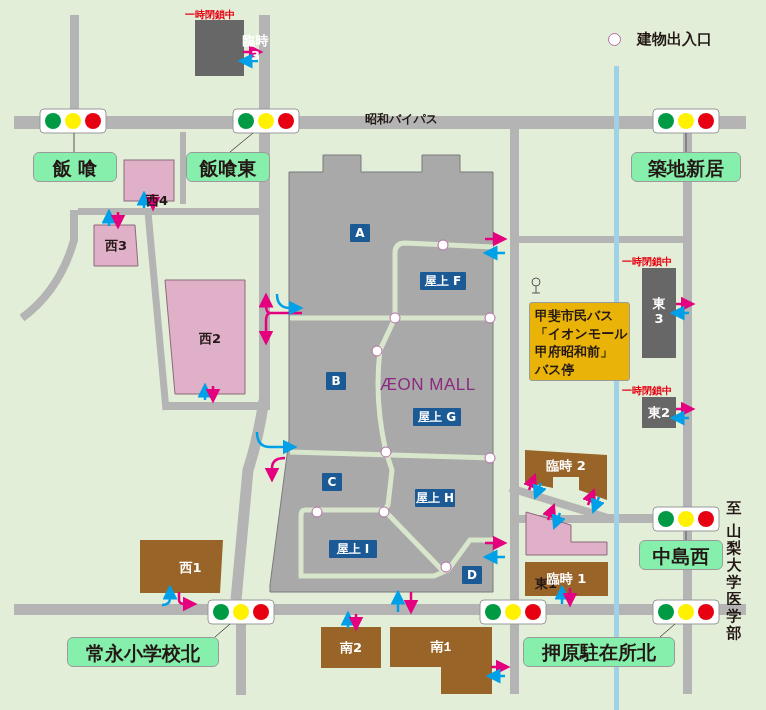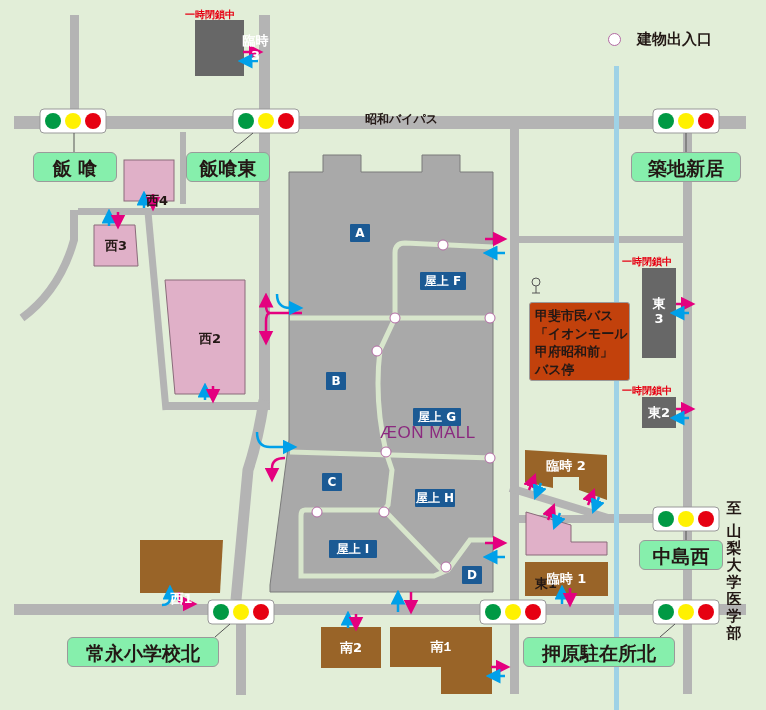--- a/index.html
+++ b/index.html
@@ -5,23 +5,23 @@
   html,body{margin:0;padding:0;}
   body{width:766px;height:710px;background:#e2eed8;position:relative;overflow:hidden;font-family:"DejaVu Sans","Liberation Sans",sans-serif;}
   #map{position:absolute;left:0;top:0;width:766px;height:710px;}
   .box-label{position:absolute;background:#86efac;border:1px solid #9a9a9a;border-radius:6px;font-size:19px;font-weight:bold;color:#231815;text-align:center;line-height:30px;height:30px;box-sizing:border-box;white-space:nowrap;}
   .closed{position:absolute;color:#e60012;font-size:10px;font-weight:bold;white-space:nowrap;}
   .bld-text{position:absolute;color:#fff;font-weight:bold;text-align:center;font-size:13px;line-height:15px;}
   .bld-text.dark{color:#231815;}
   .zone{position:absolute;background:#1b5a94;color:#fff;font-weight:bold;font-size:12px;text-align:center;line-height:18px;height:18px;border-radius:1px;}
   .legend{position:absolute;left:608px;top:30px;font-size:15px;font-weight:bold;color:#231815;display:flex;align-items:center;gap:16px;}
   .legend .dot{width:11px;height:11px;border-radius:50%;background:#fff;border:1px solid #b36aa4;}
-  .busbox{position:absolute;left:529px;top:302px;width:101px;height:79px;background:#c2410c;border:1px solid #9a9a9a;border-radius:3px;font-size:13px;font-weight:bold;color:#231815;line-height:18px;padding:4px 5px;box-sizing:border-box;white-space:nowrap;}
+  .busbox{position:absolute;left:529px;top:302px;width:101px;height:79px;background:#eab308;border:1px solid #9a9a9a;border-radius:3px;font-size:13px;font-weight:bold;color:#231815;line-height:18px;padding:4px 5px;box-sizing:border-box;white-space:nowrap;}
   .vert{position:absolute;left:726px;top:500px;width:16px;font-size:15px;font-weight:bold;color:#231815;line-height:17px;text-align:center;}
-  .logo{position:absolute;left:380px;top:375px;color:#8b2a7f;font-size:17px;letter-spacing:0.5px;font-family:"Liberation Sans",sans-serif;margin-top:48px;}
+  .logo{position:absolute;left:380px;top:375px;color:#8b2a7f;font-size:17px;letter-spacing:0.5px;font-family:"Liberation Sans",sans-serif;}
   .road-name{position:absolute;left:365px;top:111px;font-size:12px;font-weight:bold;color:#231815;}
 </style>
 </head>
 <body>
 
 <svg id="map" viewBox="0 0 766 710" xmlns="http://www.w3.org/2000/svg">
   <defs>
     <marker id="mIn" markerWidth="6" markerHeight="6" refX="3" refY="3" orient="auto">
         <path d="M0,0 L6,3 L0,6 z" fill="#e4007f"></path>
       </marker>
@@ -190,21 +190,21 @@
   <span>建物出入口</span>
 </div>
 
 <div class="road-name">昭和バイパス</div>
 
 <div class="box-label" style="left:33px;top:152px;width:84px;">飯 喰</div>
 <div class="box-label" style="left:186px;top:152px;width:84px;">飯喰東</div>
 <div class="box-label" style="left:631px;top:152px;width:110px;">築地新居</div>
 <div class="box-label" style="left:639px;top:540px;width:84px;">中島西</div>
 <div class="box-label" style="left:67px;top:637px;width:152px;">常永小学校北</div>
-<div class="box-label" style="left:523px;top:637px;width:152px;">押原駐在所北</div>
+<div class="box-label" style="left:523px;top:637px;width:152px;font-family:Liberation Serif, serif;">押原駐在所北</div>
 
 <div class="vert">
   <div>至</div>
   <div style="height:6px"></div>
   <div>山</div>
   <div>梨</div>
   <div>大</div>
   <div>学</div>
   <div>医</div>
   <div>学</div>
@@ -215,21 +215,21 @@
 <div class="closed" style="left:622px;top:255px;">一時閉鎖中</div>
 <div class="closed" style="left:622px;top:384px;">一時閉鎖中</div>
 
 <div class="bld-text" style="left:195px;top:33px;width:49px;padding-left:36px;">
   <div>臨時</div>
   <div>3</div>
 </div>
 <div class="bld-text dark" style="left:124px;top:173px;width:66px;margin-top:20px;">西4</div>
 <div class="bld-text dark" style="left:94px;top:238px;width:44px;">西3</div>
 <div class="bld-text dark" style="left:175px;top:331px;width:70px;">西2</div>
-<div class="bld-text" style="left:140px;top:560px;width:83px;margin-top:31px;">西1</div>
+<div class="bld-text" style="left:149px;top:560px;width:83px;">西1</div>
 <div class="bld-text" style="left:321px;top:640px;width:60px;">南2</div>
 <div class="bld-text" style="left:390px;top:640px;width:102px;font-family:Liberation Mono, monospace;">南1</div>
 <div class="bld-text" style="left:525px;top:458px;width:82px;">臨時 2</div>
 <div class="bld-text dark" style="left:526px;top:532px;width:40px;margin-top:44px;">東1</div>
 <div class="bld-text" style="left:525px;top:571px;width:83px;">臨時 1</div>
 <div class="bld-text" style="left:642px;top:296px;width:34px;">
   <div>東</div>
   <div>3</div>
 </div>
 <div class="bld-text" style="left:642px;top:405px;width:34px;">東2</div>

